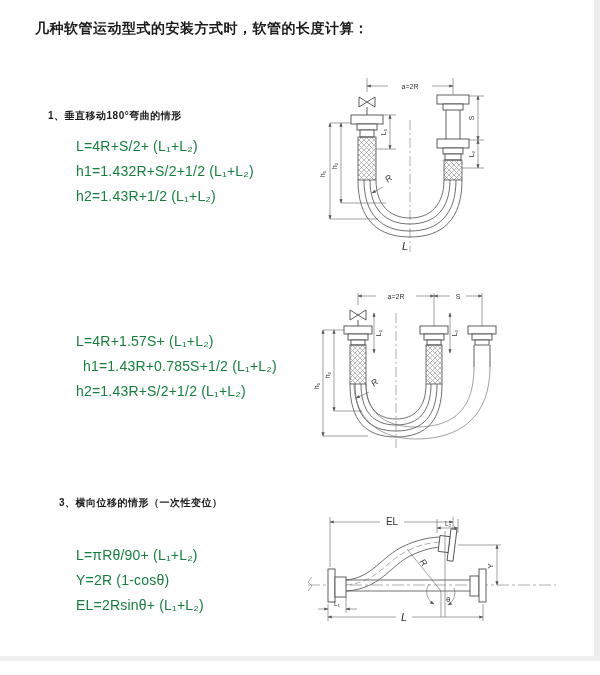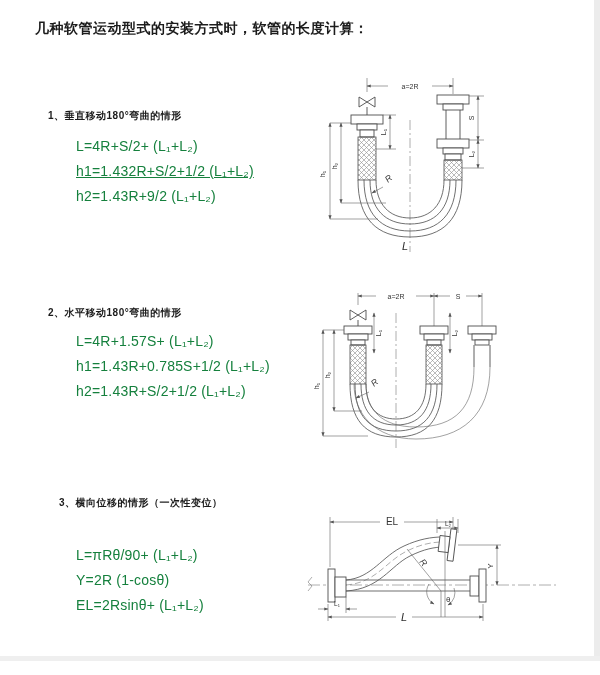--- a/index.html
+++ b/index.html
@@ -31,26 +31,25 @@
 
 <div class="page">
 
   <div class="scan-edge-right"></div>
   <div class="scan-edge-bottom"></div>
 
   <div class="doc-title">几种软管运动型式的安装方式时，软管的长度计算：</div>
 
   <div class="sec-heading" style="left:48px;top:109px;">1、垂直移动180°弯曲的情形</div>
   <div class="formula" style="left:76px;top:138px;">L=4R+S/2+ (L₁+L₂)</div>
-  <div class="formula" style="left:76px;top:163px;text-decoration:underline;">h1=1.432R+S/2+1/2 (L₁+L₂)</div>
-  <div class="formula" style="left:76px;top:188px;">h2=1.43R+9/2 (L₁+L₂)</div>
-
-  <div class="sec-heading" style="left:48px;top:306px;">2、水平移动180°弯曲的情形</div>
+  <div class="formula" style="left:76px;top:163px;">h1=1.432R+S/2+1/2 (L₁+L₂)</div>
+  <div class="formula" style="left:76px;top:188px;">h2=1.43R+1/2 (L₁+L₂)</div>
+
   <div class="formula" style="left:76px;top:333px;">L=4R+1.57S+ (L₁+L₂)</div>
-  <div class="formula" style="left:76px;top:358px;">h1=1.43R+0.785S+1/2 (L₁+L₂)</div>
+  <div class="formula" style="left:83px;top:358px;">h1=1.43R+0.785S+1/2 (L₁+L₂)</div>
   <div class="formula" style="left:76px;top:383px;">h2=1.43R+S/2+1/2 (L₁+L₂)</div>
 
   <div class="sec-heading" style="left:47px;top:496px;margin-left:12px;">3、横向位移的情形（一次性变位）</div>
   <div class="formula" style="left:76px;top:547px;">L=πRθ/90+ (L₁+L₂)</div>
   <div class="formula" style="left:76px;top:572px;">Y=2R (1-cosθ)</div>
   <div class="formula" style="left:76px;top:597px;text-align:right;">EL=2Rsinθ+ (L₁+L₂)</div>
 
   <svg width="0" height="0" style="position:absolute">
     <defs>
       <marker id="arr" viewBox="0 0 10 10" refX="9" refY="5" markerWidth="9" markerHeight="7" orient="auto-start-reverse">

